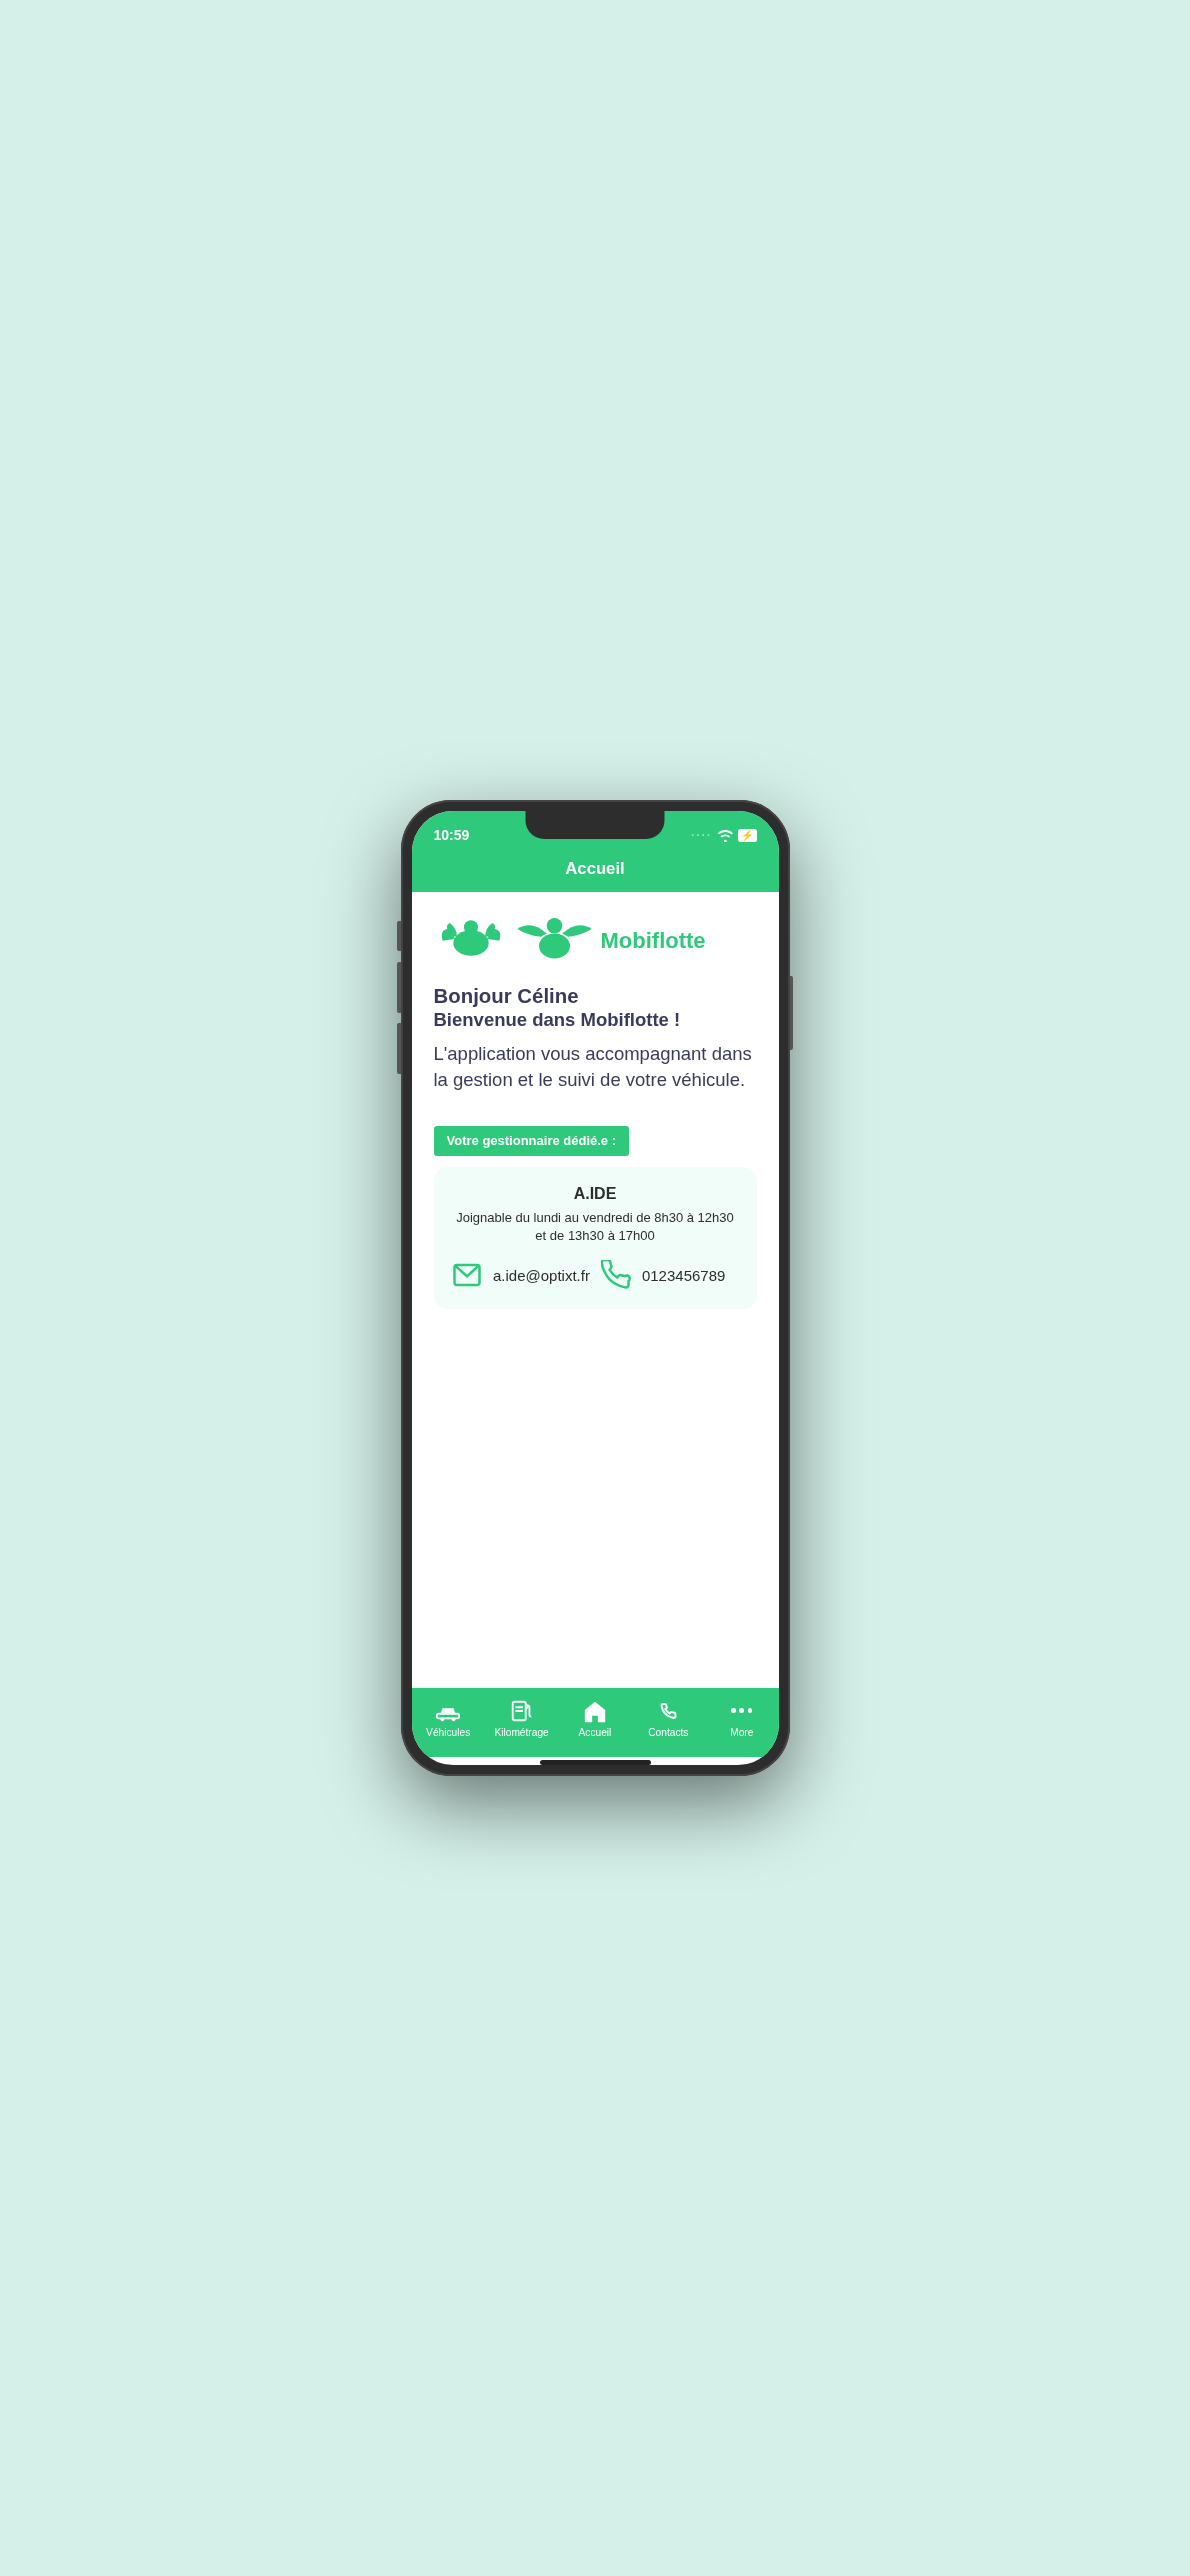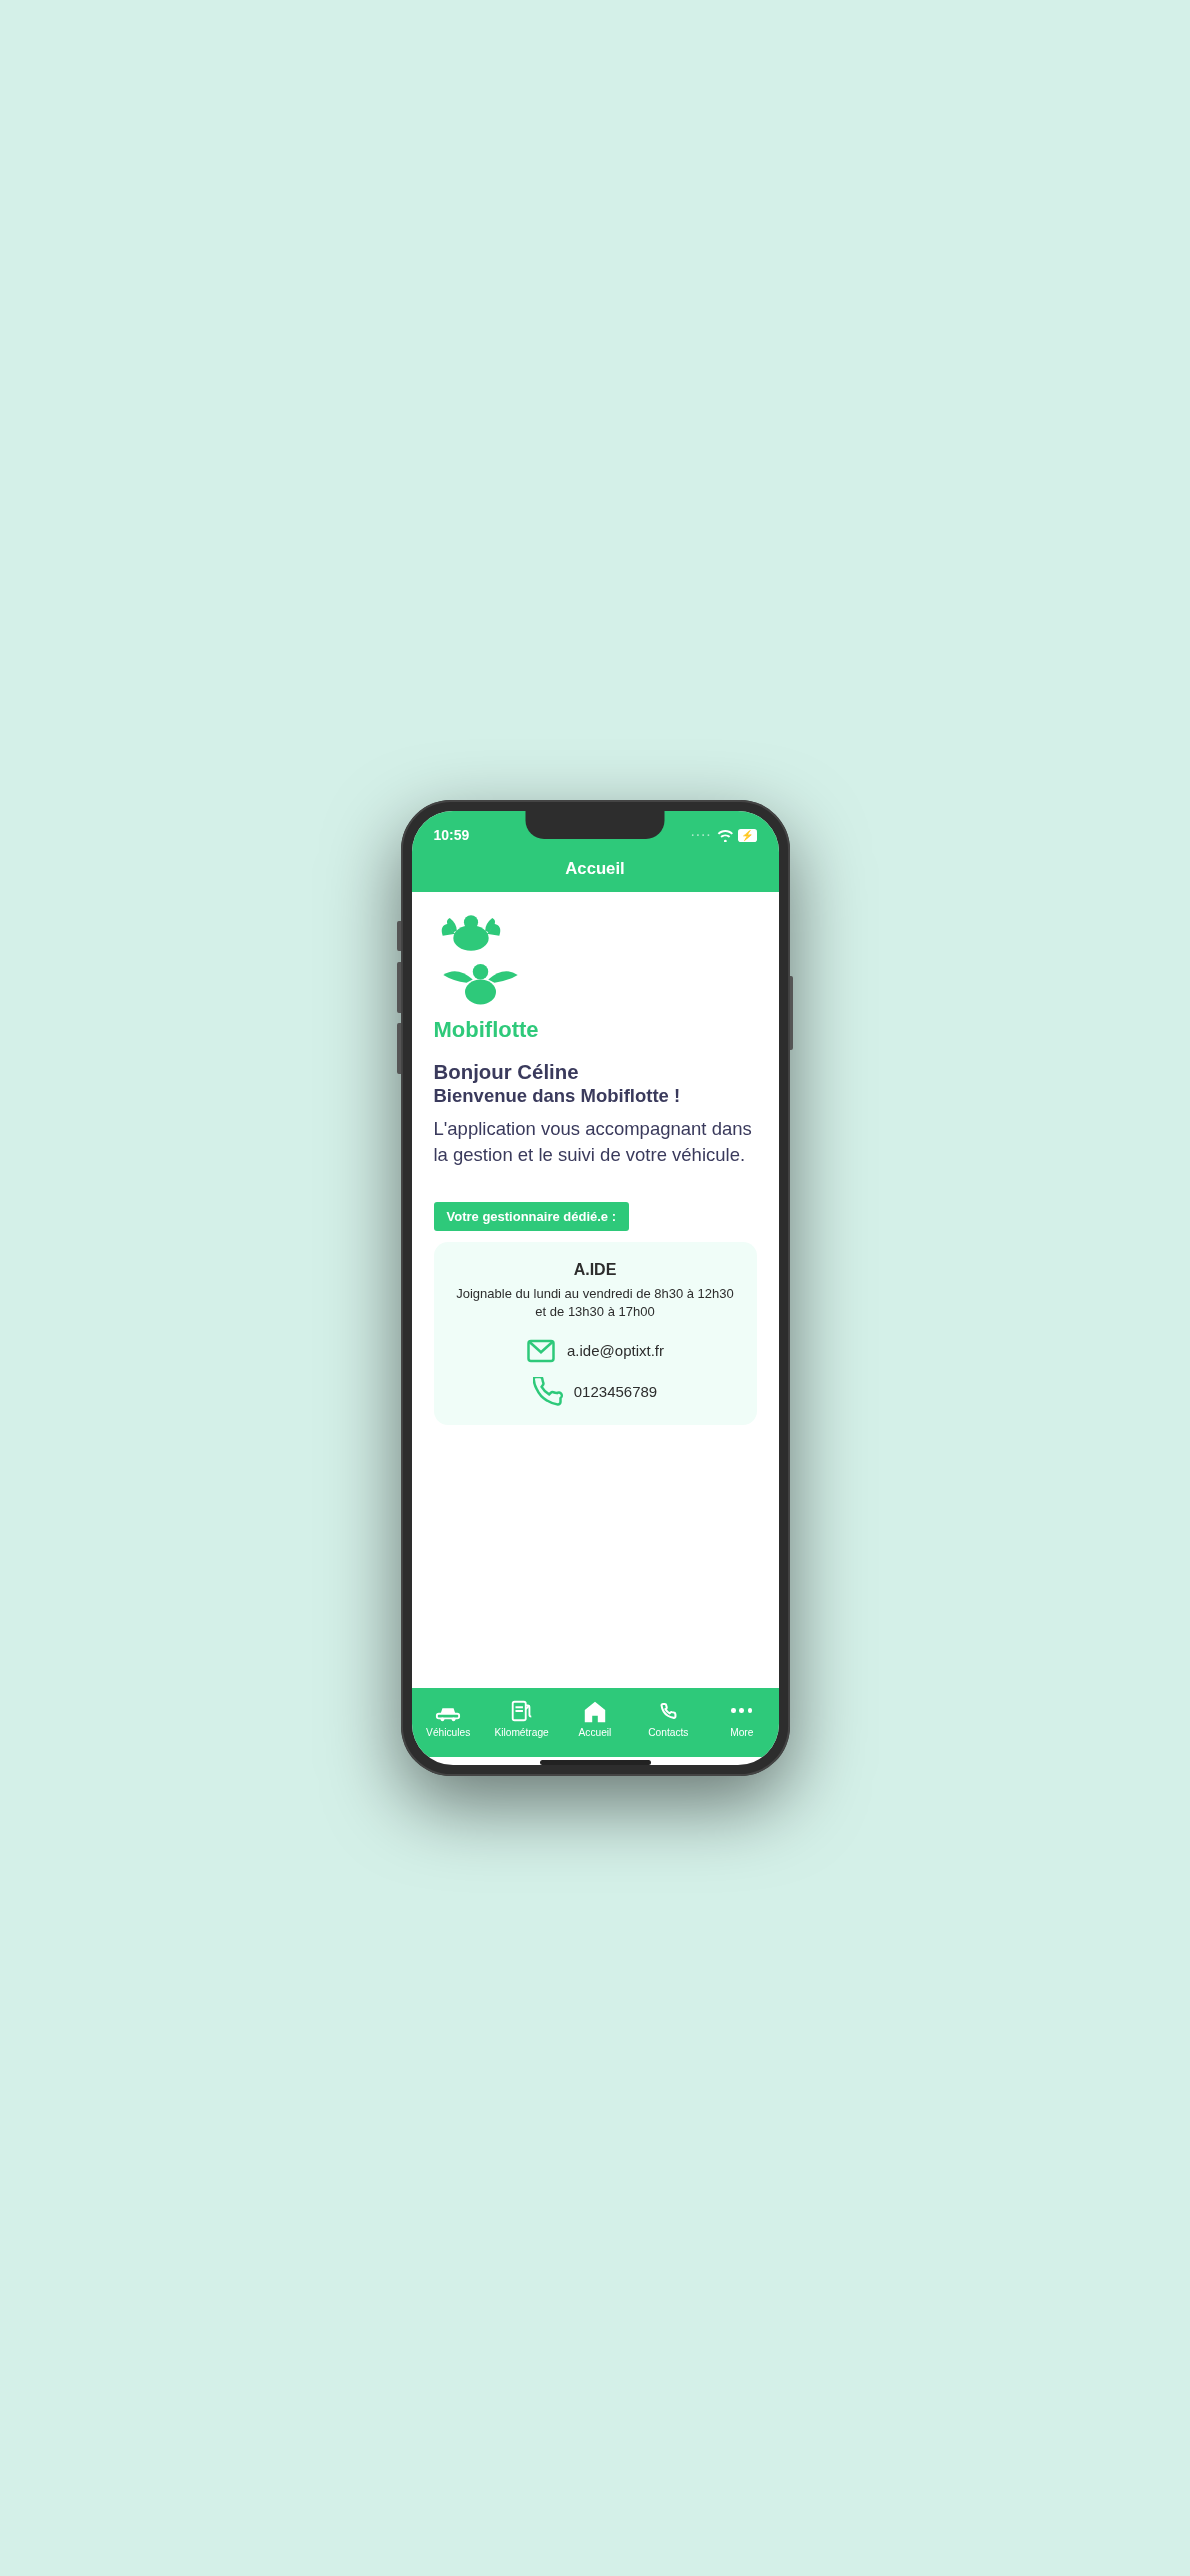--- a/index.html
+++ b/index.html
@@ -100,21 +100,22 @@
       background: #fff;
       padding: 18.5px 22px;
       display: flex;
       flex-direction: column;
       gap: 0;
     }
 
     
     .logo-container {
       display: flex;
-      flex-direction: column;
+      flex-direction: row;
+      align-items: center;
       margin-bottom: 18.5px;
     }
 
     .logo-svg {
       width: 74px;
       height: 46px;
     }
 
     .logo-text {
       font-size: 22px;
@@ -181,21 +182,21 @@
 
     .manager-hours {
       font-size: 13px;
       color: #2d2d2d;
       line-height: 1.4;
       margin-bottom: 15px;
     }
 
     .manager-contact {
       display: flex;
-      flex-direction: column;
+      flex-direction: row;
       align-items: center;
       gap: 11px;
     }
 
     .contact-item {
       display: flex;
       align-items: center;
       gap: 11px;
       font-size: 15px;
       color: #2d2d2d;

